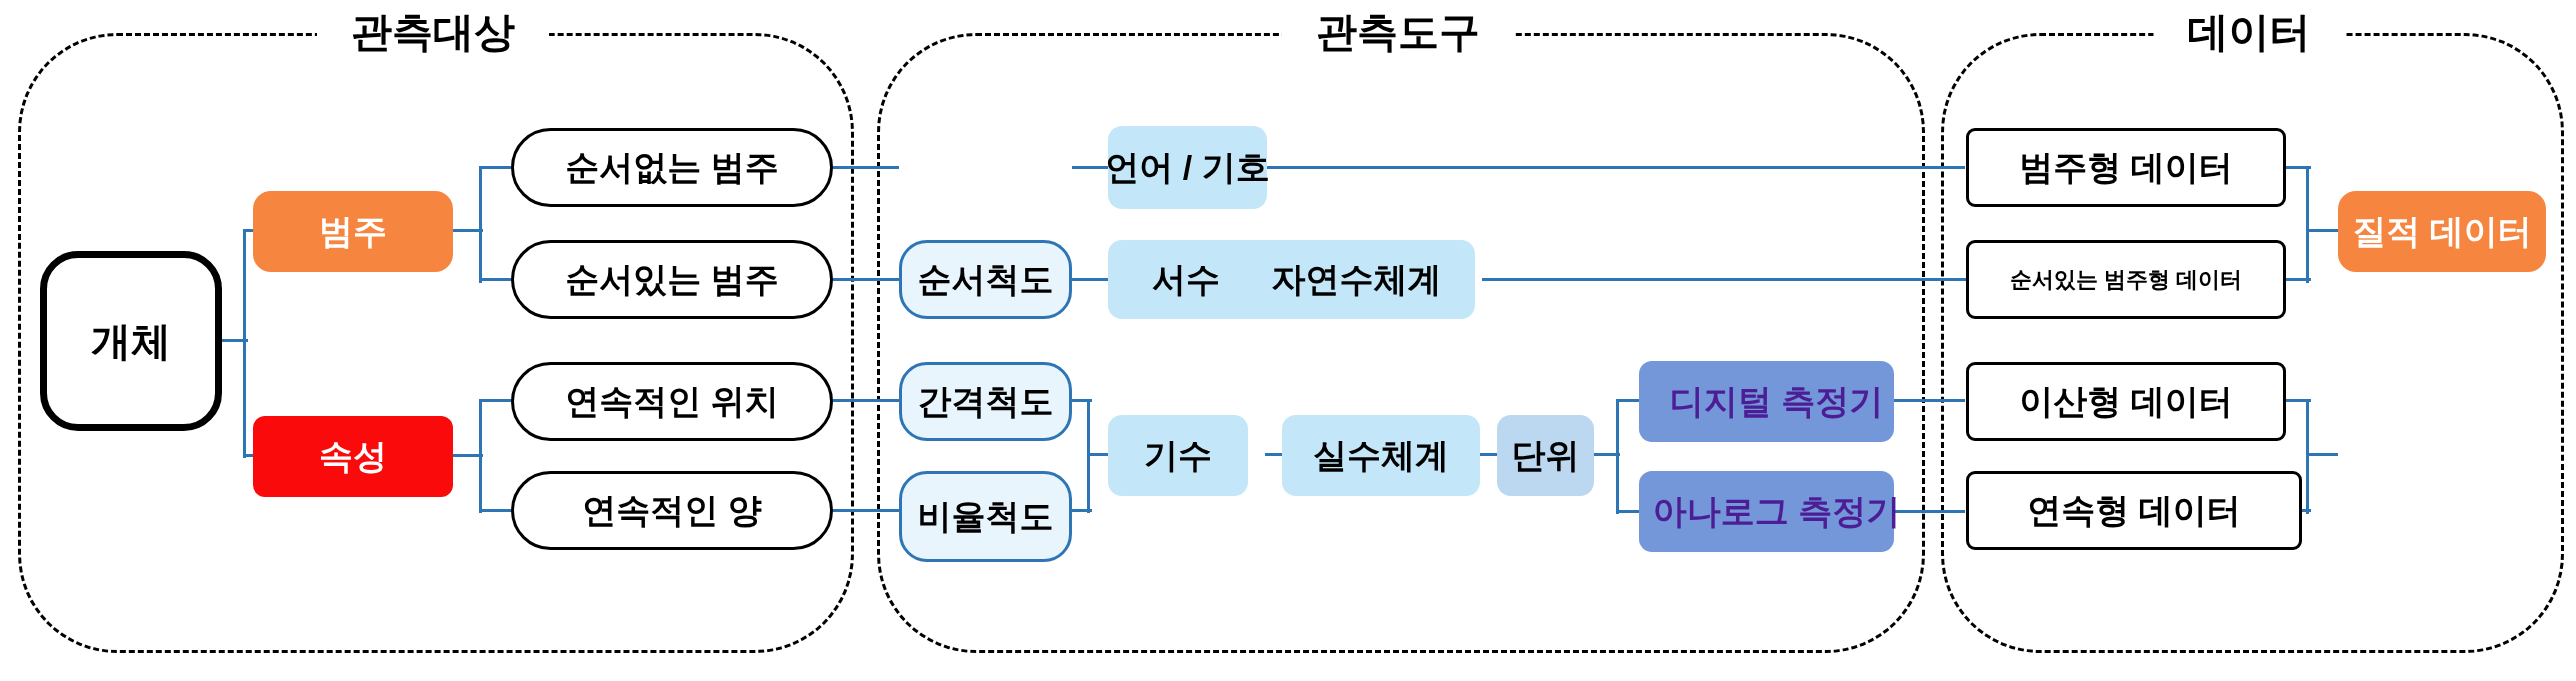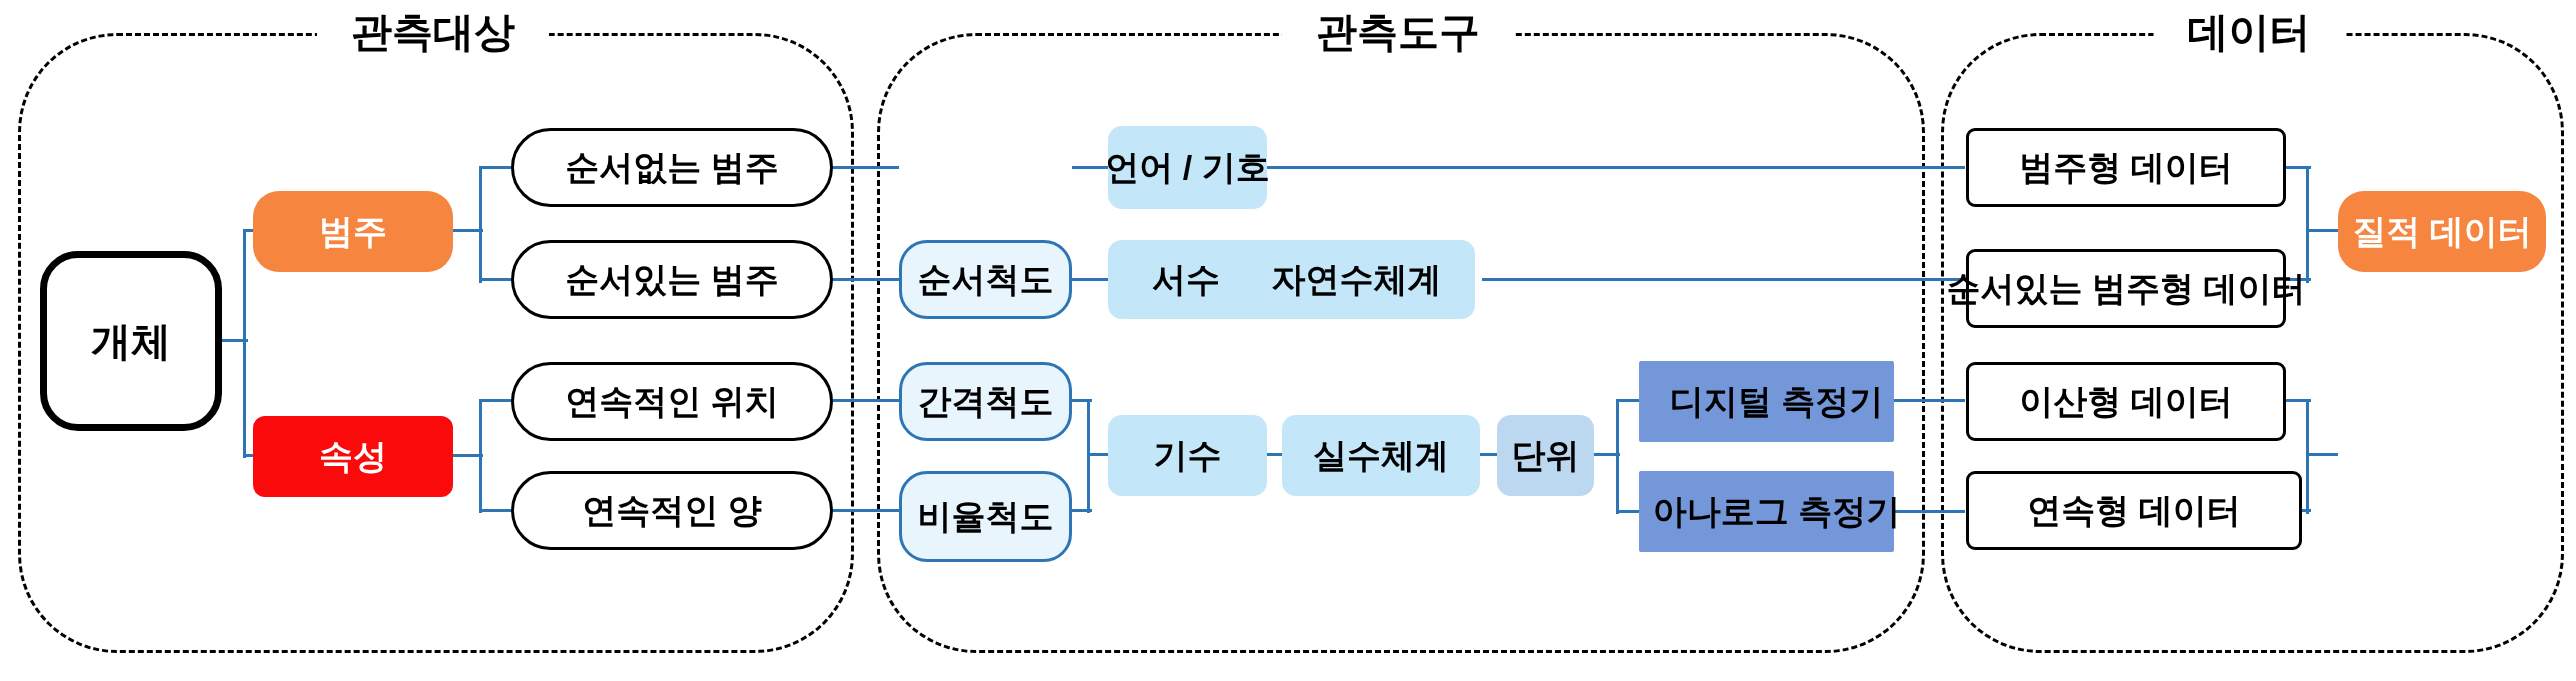--- a/index.html
+++ b/index.html
@@ -16,26 +16,26 @@
     font-size:41px;font-weight:bold;color:#000;padding:0 34px;height:55px;
     display:flex;align-items:center;justify-content:center;white-space:nowrap;z-index:5;
   }
   .box{
     position:absolute;box-sizing:border-box;display:flex;align-items:center;justify-content:center;
     font-weight:bold;font-size:34px;color:#000;white-space:nowrap;z-index:3;
   }
   .entity{background:#fff;border:7px solid #000;border-radius:38px;font-size:40px;}
   .oval{background:#fff;border:3px solid #000;border-radius:40px;}
   .whitebox{background:#fff;border:3px solid #000;border-radius:9px;}
-  .small{font-size:34px;margin-top:9px;}
+  .small{font-size:22px;}
   .pill{background:#e9f5fd;border:3px solid #2e75b6;border-radius:28px;}
   .lightrect{background:#c3e7f9;border-radius:14px;}
   .unitrect{background:#bcd8f0;border-radius:14px;}
-  .meter{background:#7397d8;color:#000000;border-radius:2px;padding-left:20px;}
-  .fill-orange{background:#f5853f;color:#fff;border-radius:26px;}
+  .meter{background:#7397d8;color:#4c1d95;border-radius:13px;padding-left:20px;}
+  .fill-orange{background:#f5853f;color:#fff;border-radius:18px;}
   .fill-red{background:#fa0a0a;color:#fff;border-radius:12px;}
   .line{position:absolute;background:#2e75b6;z-index:2;}
 </style>
 </head>
 <body>
 
 <div class="canvas">
 
   <div class="container" style="left:18px;top:33px;width:830px;height:614px"></div>
   <div class="container" style="left:877px;top:33px;width:1042px;height:614px"></div>
@@ -52,21 +52,21 @@
   <div class="box oval" style="left:511px;top:240px;width:322px;height:79px">순서있는 범주</div>
   <div class="box oval" style="left:511px;top:362px;width:322px;height:79px">연속적인 위치</div>
   <div class="box oval" style="left:511px;top:471px;width:322px;height:79px">연속적인 양</div>
 
   <div class="box pill" style="left:899px;top:240px;width:173px;height:79px">순서척도</div>
   <div class="box pill" style="left:899px;top:362px;width:173px;height:79px">간격척도</div>
   <div class="box pill" style="left:899px;top:471px;width:173px;height:91px">비율척도</div>
   <div class="box lightrect" style="left:1108px;top:126px;width:159px;height:83px">언어 / 기호</div>
   <div class="box lightrect" style="left:1108px;top:240px;width:156px;height:79px">서수</div>
   <div class="box lightrect" style="left:1238px;top:240px;width:237px;height:79px">자연수체계</div>
-  <div class="box lightrect" style="left:1108px;top:415px;width:159px;height:81px">기수</div>
+  <div class="box lightrect" style="left:1108px;top:415px;width:140px;height:81px">기수</div>
   <div class="box lightrect" style="left:1282px;top:415px;width:198px;height:81px">실수체계</div>
   <div class="box unitrect" style="left:1497px;top:415px;width:97px;height:81px">단위</div>
   <div class="box meter" style="left:1639px;top:361px;width:255px;height:81px">디지털 측정기</div>
   <div class="box meter" style="left:1639px;top:471px;width:255px;height:81px">아나로그 측정기</div>
 
   <div class="box whitebox" style="left:1966px;top:128px;width:320px;height:79px">범주형 데이터</div>
   <div class="box whitebox small" style="left:1966px;top:240px;width:320px;height:79px">순서있는 범주형 데이터</div>
   <div class="box whitebox" style="left:1966px;top:362px;width:320px;height:79px">이산형 데이터</div>
   <div class="box whitebox" style="left:1966px;top:471px;width:336px;height:79px">연속형 데이터</div>
   <div class="box fill-orange" style="left:2338px;top:191px;width:208px;height:81px">질적 데이터</div>

